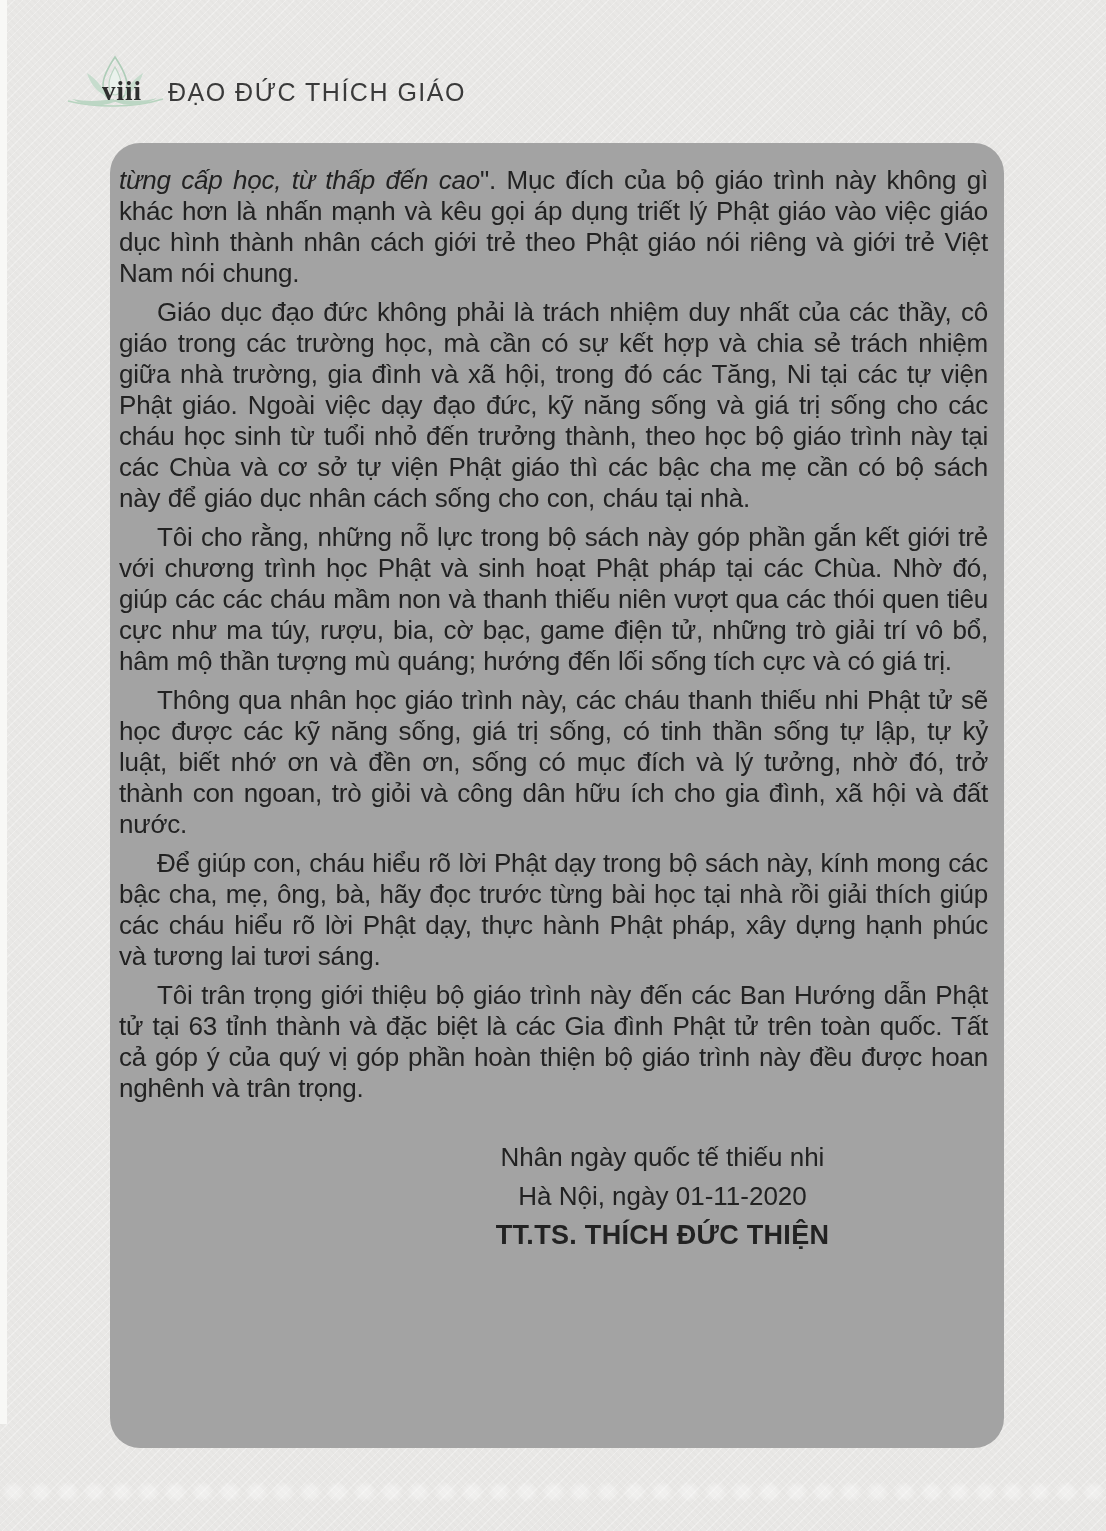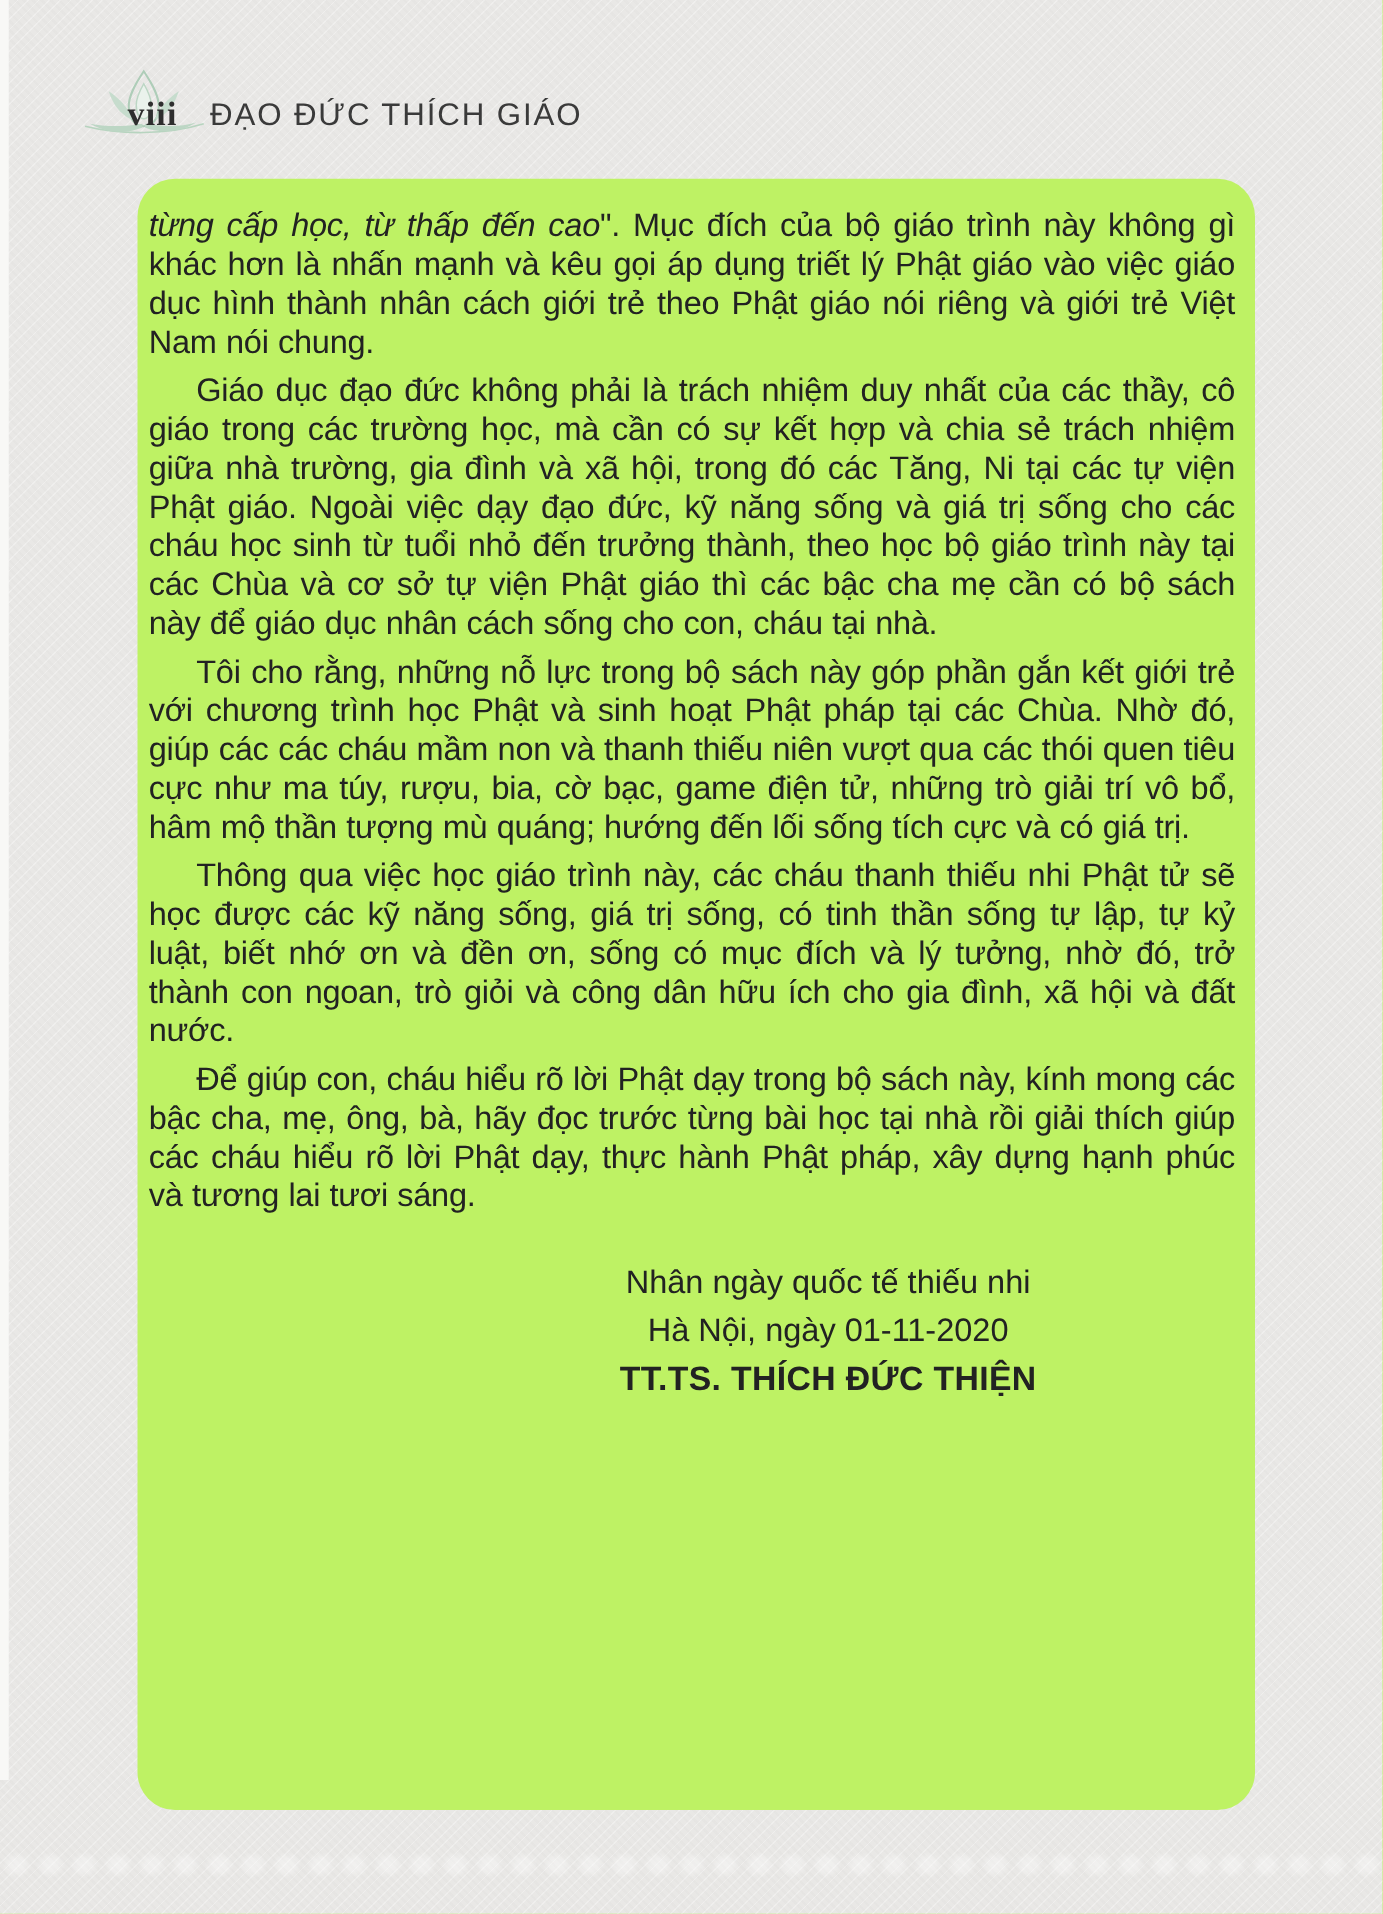--- a/index.html
+++ b/index.html
@@ -38,21 +38,21 @@
     font-size: 25px; line-height: 26px;
     letter-spacing: 1.5px;
     color: #3a3a3a;
   }
 
   
   .content-panel {
     position: absolute;
     left: 110px; top: 143px;
     width: 894px; height: 1305px;
-    background: #bef264;
+    background: #a3a3a3;
     border-radius: 30px;
     box-sizing: border-box;
     padding: 22px 16px 0 9px;
   }
 
   .para {
     margin: 0 0 8px 0;
     font-size: 26px;
     line-height: 31px;
     color: #222222;
@@ -111,22 +111,23 @@
     <span class="folio">viii</span>
   </div>
   <div class="running-title">ĐẠO ĐỨC THÍCH GIÁO</div>
 </header>
 
 <main class="content-panel">
   <p class="para"><span class="italic-lead">từng cấp học, từ thấp đến cao</span><span>".  Mục đích của bộ giáo trình này không gì khác hơn là nhấn mạnh và kêu gọi áp dụng triết lý Phật giáo vào việc giáo dục hình thành nhân cách giới trẻ theo Phật giáo nói riêng và giới trẻ Việt Nam nói chung.</span></p>
 
   <p class="para indent">Giáo dục đạo đức không phải là trách nhiệm duy nhất của các thầy, cô giáo trong các trường học, mà cần có sự kết hợp và chia sẻ trách nhiệm giữa nhà trường, gia đình và xã hội, trong đó các Tăng, Ni tại các tự viện Phật giáo. Ngoài việc dạy đạo đức, kỹ năng sống và giá trị sống cho các cháu học sinh từ tuổi nhỏ đến trưởng thành, theo học bộ giáo trình này tại các Chùa và cơ sở tự viện Phật giáo thì các bậc cha mẹ cần có bộ sách này để giáo dục nhân cách sống cho con, cháu tại nhà.</p>
   <p class="para indent">Tôi cho rằng, những nỗ lực trong bộ sách này góp phần gắn kết giới trẻ với chương trình học Phật và sinh hoạt Phật pháp tại các Chùa. Nhờ đó, giúp các các cháu mầm non và thanh thiếu niên vượt qua các thói quen tiêu cực như ma túy, rượu, bia, cờ bạc, game điện tử, những trò giải trí vô bổ, hâm mộ thần tượng mù quáng; hướng đến lối sống tích cực và có giá trị.</p>
-  <p class="para indent">Thông qua việc học giáo trình này, các cháu thanh thiếu nhi Phật tử sẽ học được các kỹ năng sống, giá trị sống, có tinh thần sống tự lập, tự kỷ luật, biết nhớ ơn và đền ơn, sống có mục đích và lý tưởng, nhờ đó, trở thành con ngoan, trò giỏi và công dân hữu ích cho gia đình, xã hội và đất nước.</p>
+  <p class="para indent">Thông qua nhân học giáo trình này, các cháu thanh thiếu nhi Phật tử sẽ học được các kỹ năng sống, giá trị sống, có tinh thần sống tự lập, tự kỷ luật, biết nhớ ơn và đền ơn, sống có mục đích và lý tưởng, nhờ đó, trở thành con ngoan, trò giỏi và công dân hữu ích cho gia đình, xã hội và đất nước.</p>
   <p class="para indent">Để giúp con, cháu hiểu rõ lời Phật dạy trong bộ sách này, kính mong các bậc cha, mẹ, ông, bà, hãy đọc trước từng bài học tại nhà rồi giải thích giúp các cháu hiểu rõ lời Phật dạy, thực hành Phật pháp, xây dựng hạnh phúc và tương lai tươi sáng.</p>
+  <p class="para indent">Tôi trân trọng giới thiệu bộ giáo trình này đến các Ban Hướng dẫn Phật tử tại 63 tỉnh thành và đặc biệt là các Gia đình Phật tử trên toàn quốc. Tất cả góp ý của quý vị góp phần hoàn thiện bộ giáo trình này đều được hoan nghênh và trân trọng.</p>
 
   <div class="signature-block">
     <div class="sig-line sig-occasion">Nhân ngày quốc tế thiếu nhi</div>
     <div class="sig-line sig-date">Hà Nội, ngày 01-11-2020</div>
     <div class="sig-line sig-name">TT.TS. THÍCH ĐỨC THIỆN</div>
   </div>
 </main>
 
 <div class="bottom-pattern"></div>
 

